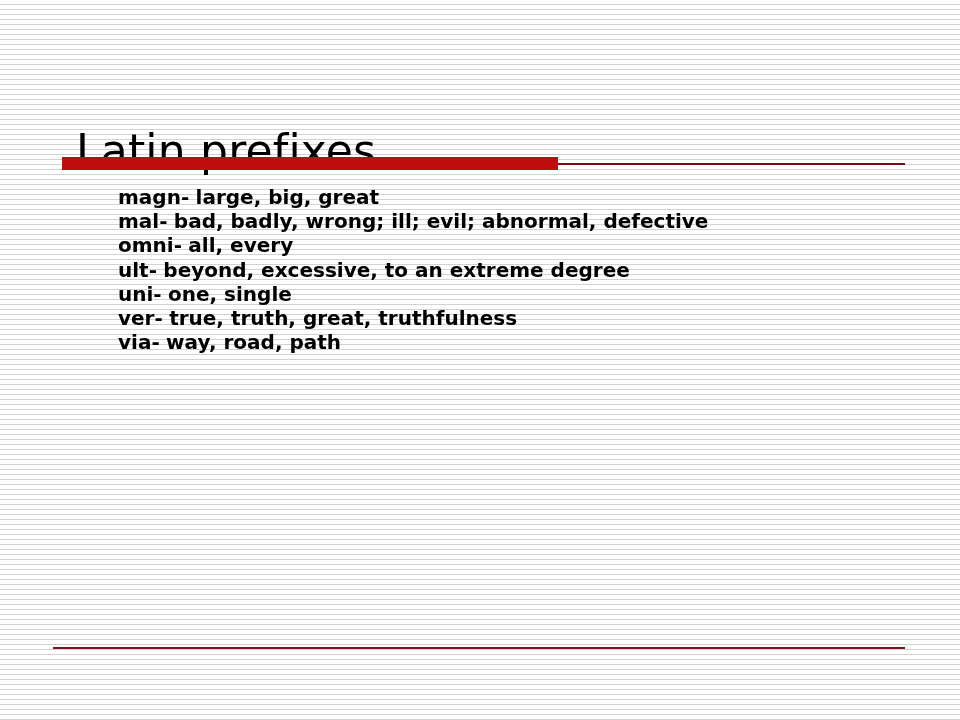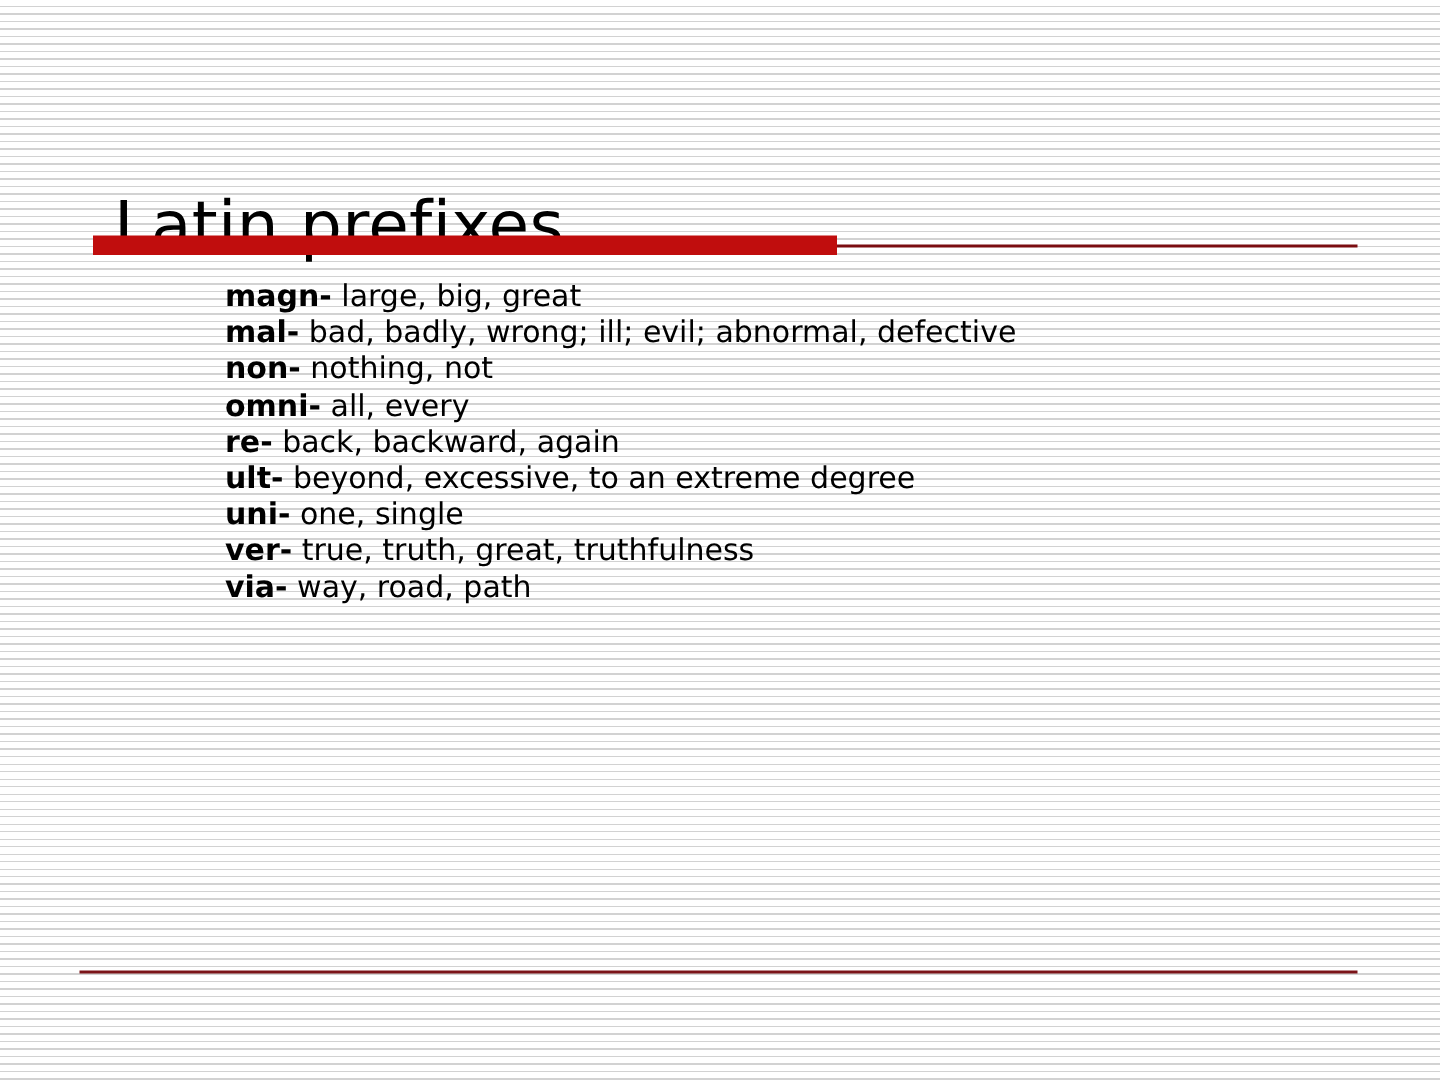--- a/index.html
+++ b/index.html
@@ -66,25 +66,24 @@
   .prefix-row {
     font-size: 20px;
     line-height: 24.2px;
     color: #000000;
     white-space: nowrap;
   }
 
   .prefix-term {
     font-weight: bold;
     color: #000000;
-    margin-left: 32px;
   }
 
   .prefix-def {
-    font-weight: normal;
+    font-weight: bold;
     color: #000000;
   }
 
   #footer-rule {
     position: absolute;
     left: 53px;
     top: 647px;
     width: 852px;
     height: 2px;
     background: #7b1419;
@@ -96,23 +95,21 @@
 <div id="slide">
 
   <h1 id="slide-title">Latin prefixes</h1>
 
   <div id="title-rule"></div>
   <div id="title-accent-bar"></div>
 
   <div id="prefix-list">
       <div class="prefix-row"><span class="prefix-term">magn-</span> <span class="prefix-def">large, big, great</span></div>
       <div class="prefix-row"><span class="prefix-term">mal-</span> <span class="prefix-def">bad, badly, wrong; ill; evil; abnormal, defective</span></div>
-      <div class="prefix-row"><span class="prefix-term">non-</span> <span class="prefix-def">nothing, not</span></div>
       <div class="prefix-row"><span class="prefix-term">omni-</span> <span class="prefix-def">all, every</span></div>
-      <div class="prefix-row"><span class="prefix-term">re-</span> <span class="prefix-def">back, backward, again</span></div>
       <div class="prefix-row"><span class="prefix-term">ult-</span> <span class="prefix-def">beyond, excessive, to an extreme degree</span></div>
       <div class="prefix-row"><span class="prefix-term">uni-</span> <span class="prefix-def">one, single</span></div>
       <div class="prefix-row"><span class="prefix-term">ver-</span> <span class="prefix-def">true, truth, great, truthfulness</span></div>
       <div class="prefix-row"><span class="prefix-term">via-</span> <span class="prefix-def">way, road, path</span></div>
     </div>
 
   <div id="footer-rule"></div>
 
 </div>
 

